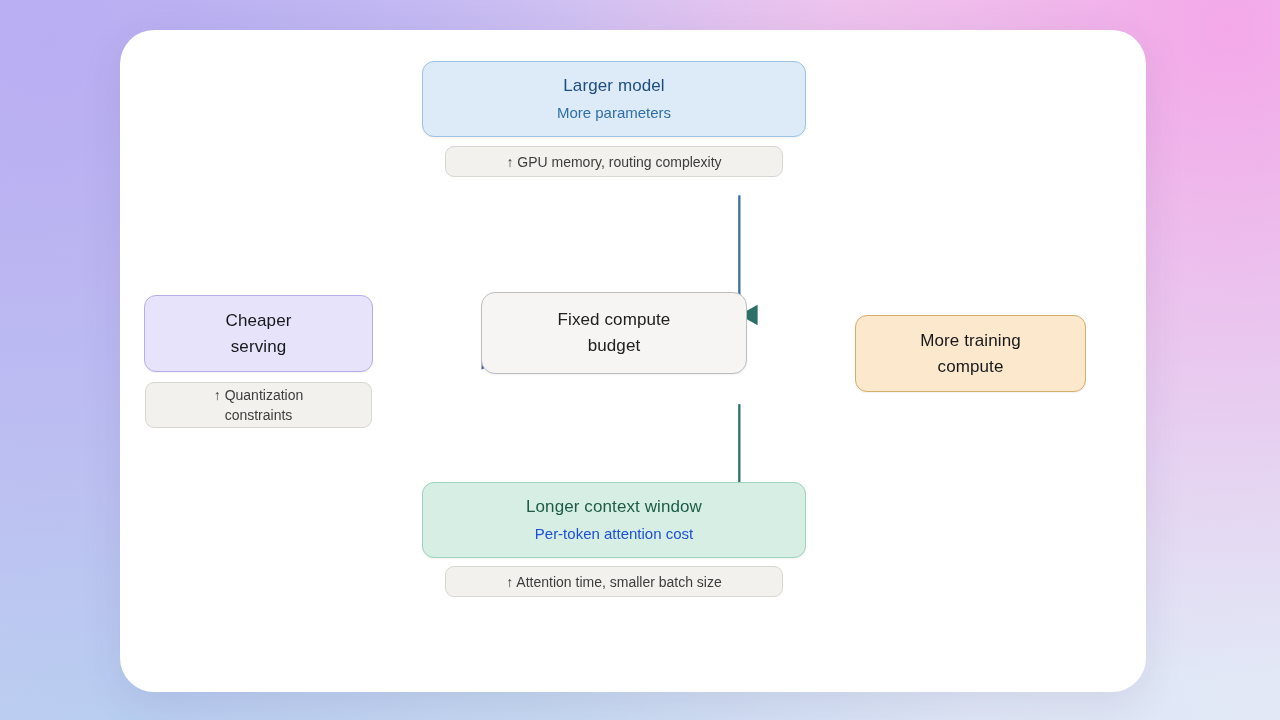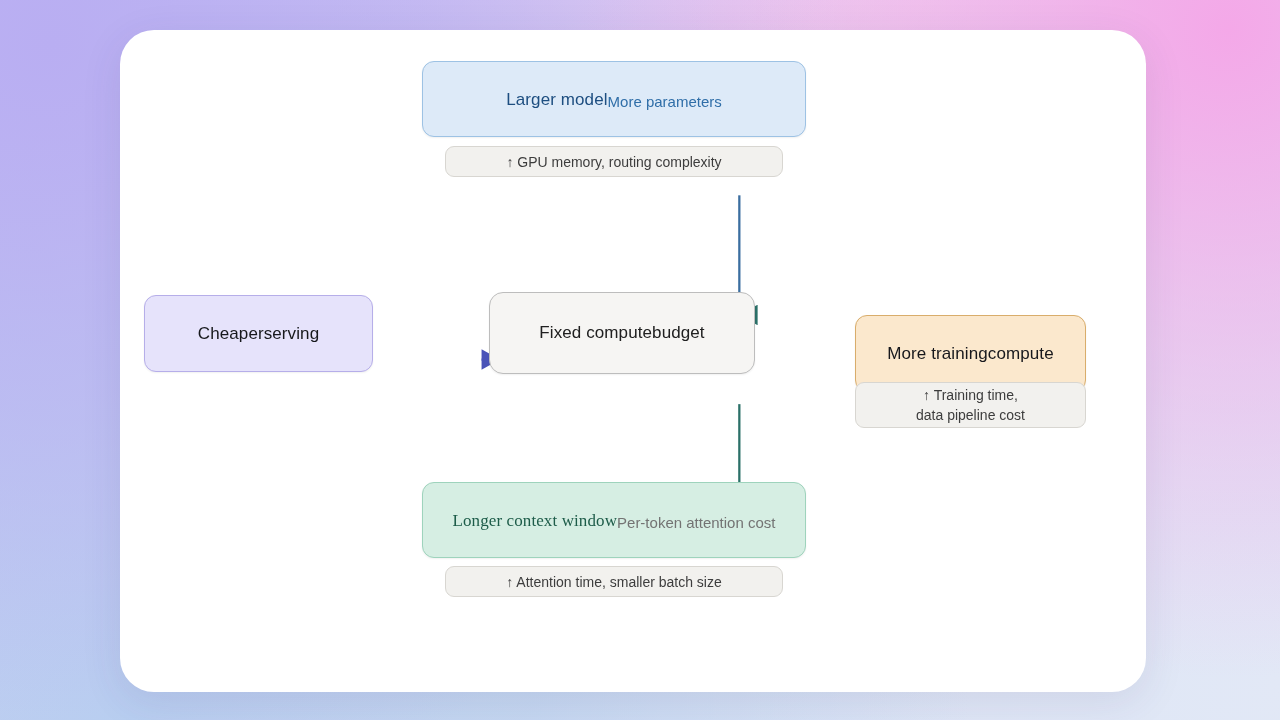--- a/index.html
+++ b/index.html
@@ -32,21 +32,21 @@
     border-radius: 34px;
     box-shadow: 0 10px 40px rgba(60,50,110,0.10);
   }
 
   
   .node {
     position: absolute;
     border-radius: 12px;
     border: 1px solid #cfcfcf;
     display: flex;
-    flex-direction: row;
+    flex-direction: column;
     align-items: center;
     justify-content: center;
     text-align: center;
     box-shadow: 0 1px 2px rgba(0,0,0,0.06);
   }
   .node .title {
     font-size: 17px;
     line-height: 23px;
     letter-spacing: 0.1px;
   }
@@ -55,21 +55,20 @@
     line-height: 22px;
     margin-top: 5px;
   }
 
   
   #node-center {
     left: 481px; top: 292px; width: 266px; height: 82px;
     background: #f6f5f3;
     border-color: #bdbdbd;
     border-radius: 14px;
-    margin-left: 8px;
   }
   #node-center .title { color: #202020; font-size: 17px; line-height: 26px; }
 
   
   #node-top {
     left: 422px; top: 61px; width: 384px; height: 76px;
     background: #ddeaf8;
     border-color: #9dc2e4;
   }
   #node-top .title { color: #1d4e80; }
@@ -90,22 +89,22 @@
     border-color: #d9ad6b;
   }
   #node-right .title { color: #17181c; font-size: 17px; line-height: 26px; }
 
   
   #node-bottom {
     left: 422px; top: 482px; width: 384px; height: 76px;
     background: #d6eee3;
     border-color: #9ed3bc;
   }
-  #node-bottom .title { color: #1d5c49; font-family: Liberation Serif, serif; }
-  #node-bottom .subtitle { color: #737373; text-align: center; }
+  #node-bottom .title { color: #1d5c49; }
+  #node-bottom .subtitle { color: #1d4ed8; text-align: center; }
 
   
   .cost {
     position: absolute;
     background: #f2f1ee;
     border: 1px solid #d8d6d1;
     border-radius: 9px;
     display: flex;
     align-items: center;
     justify-content: center;
@@ -174,32 +173,32 @@
     <div class="node" id="node-top" style="left:302px; top:31px;">
       <div class="title">Larger model</div>
       <div class="subtitle">More parameters</div>
     </div>
     <div class="cost" id="cost-top" style="left:325px; top:116px;">↑ GPU memory, routing complexity</div>
 
     <div class="node" id="node-left" style="left:24px; top:265px;text-align:center;">
       <div class="title">Cheaper</div>
       <div class="title">serving</div>
     </div>
+    <div class="cost" id="cost-left" style="left:25px; top:352px;">↑ Quantization
+constraints</div>
 
     <div class="node" id="node-center" style="left:361px; top:262px;">
       <div class="title">Fixed compute</div>
       <div class="title">budget</div>
     </div>
 
     <div class="node" id="node-right" style="left:735px; top:265px;margin-top:20px;">
       <div class="title">More training</div>
       <div class="title">compute</div>
     </div>
-    <div class="cost" id="cost-right" style="left:735px; top:352px;">↑ Training time,
-data pipeline cost</div>
 
     <div class="node" id="node-bottom" style="left:302px; top:452px;">
       <div class="title">Longer context window</div>
       <div class="subtitle">Per-token attention cost</div>
     </div>
     <div class="cost" id="cost-bottom" style="left:325px; top:536px;">↑ Attention time, smaller batch size</div>
 
 
   </div>
 </div>

